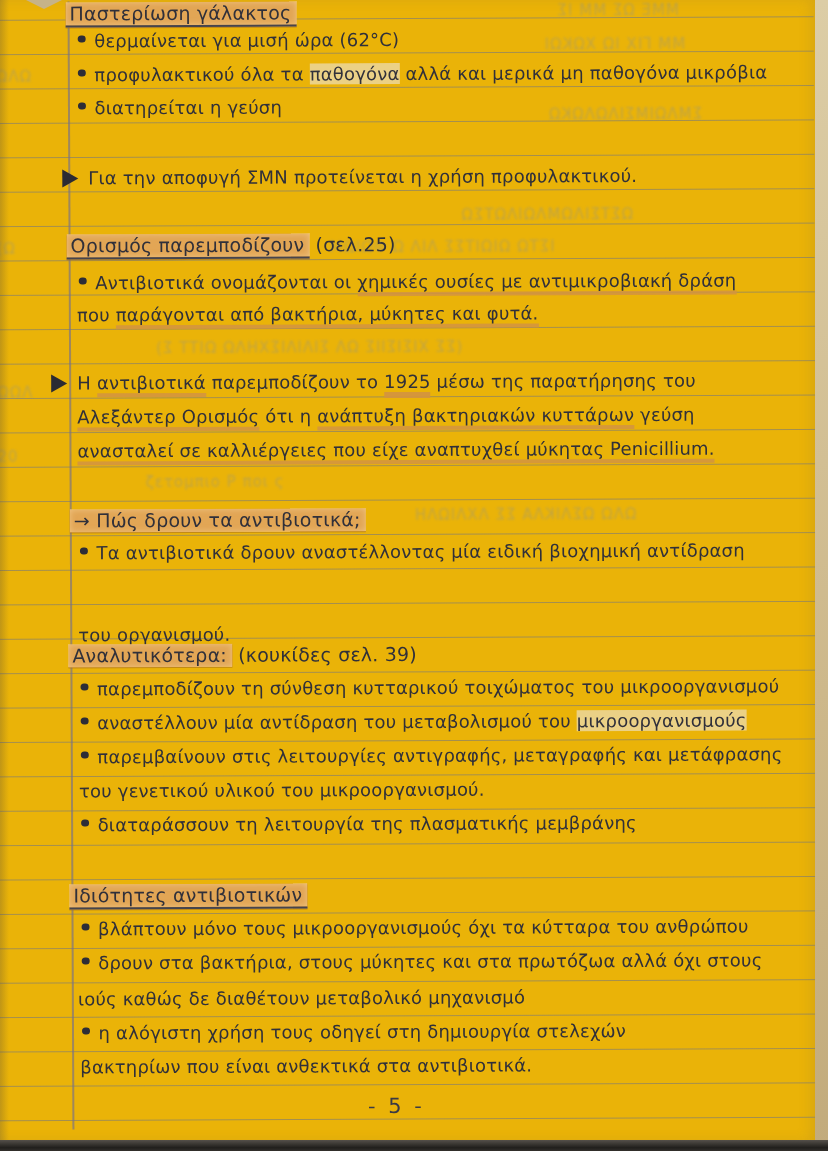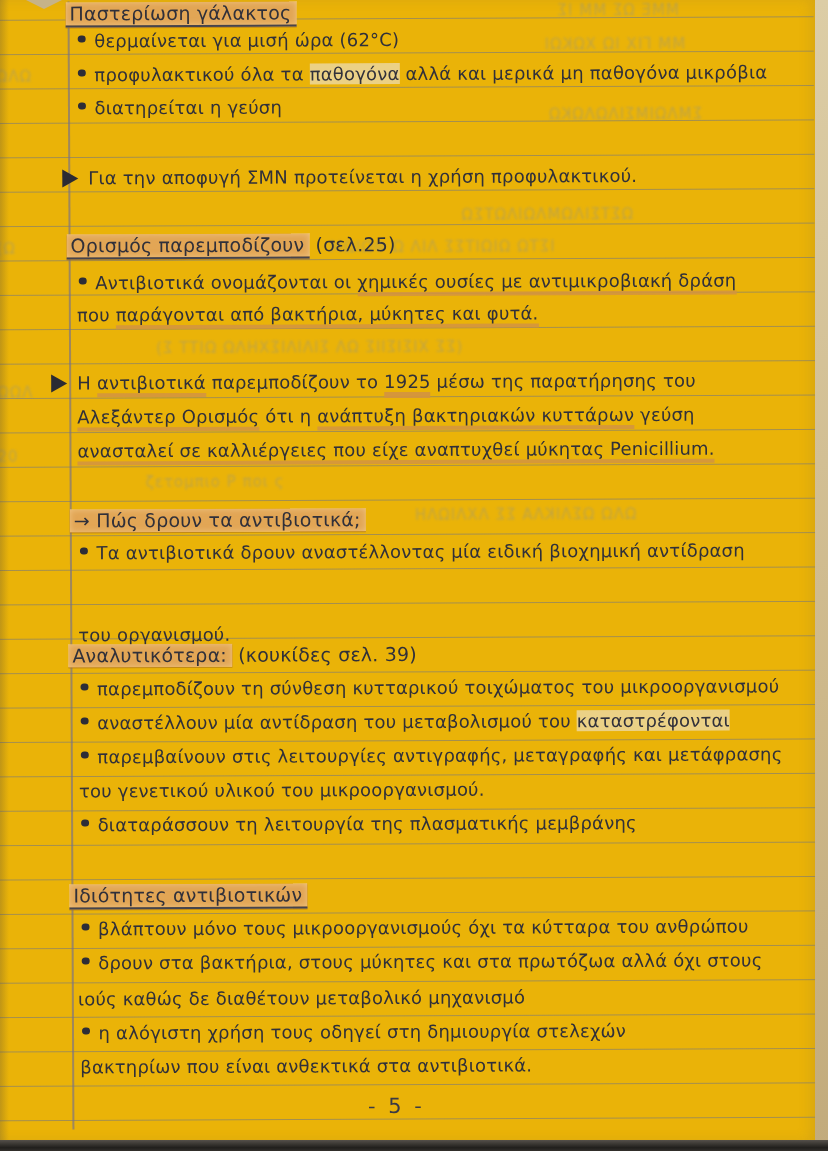--- a/index.html
+++ b/index.html
@@ -147,21 +147,21 @@
       <span>του οργανισμού.</span>
     </div>
 
     <div class="line title-line" style="left:74px;top:648px;">
       <span class="hl">Αναλυτικότερα:</span><span> (κουκίδες σελ. 39)</span>
     </div>
     <div class="line" style="left:86px;top:682px;">
       <span class="dot"></span><span>παρεμποδίζουν τη σύνθεση κυτταρικού τοιχώματος του μικροοργανισμού</span>
     </div>
     <div class="line" style="left:86px;top:716px;">
-      <span class="dot"></span><span>αναστέλλουν μία αντίδραση του μεταβολισμού του </span><span class="pale">καταστρέφονται</span>
+      <span class="dot"></span><span>αναστέλλουν μία αντίδραση του μεταβολισμού του </span><span class="pale">μικροοργανισμούς</span>
     </div>
     <div class="line" style="left:86px;top:750px;">
       <span class="dot"></span><span>παρεμβαίνουν στις λειτουργίες αντιγραφής, μεταγραφής και μετάφρασης</span>
     </div>
     <div class="line" style="left:84px;top:784px;">
       <span>του γενετικού υλικού του μικροοργανισμού.</span>
     </div>
     <div class="line" style="left:86px;top:818px;">
       <span class="dot"></span><span>διαταράσσουν τη λειτουργία της πλασματικής μεμβράνης</span>
     </div>

